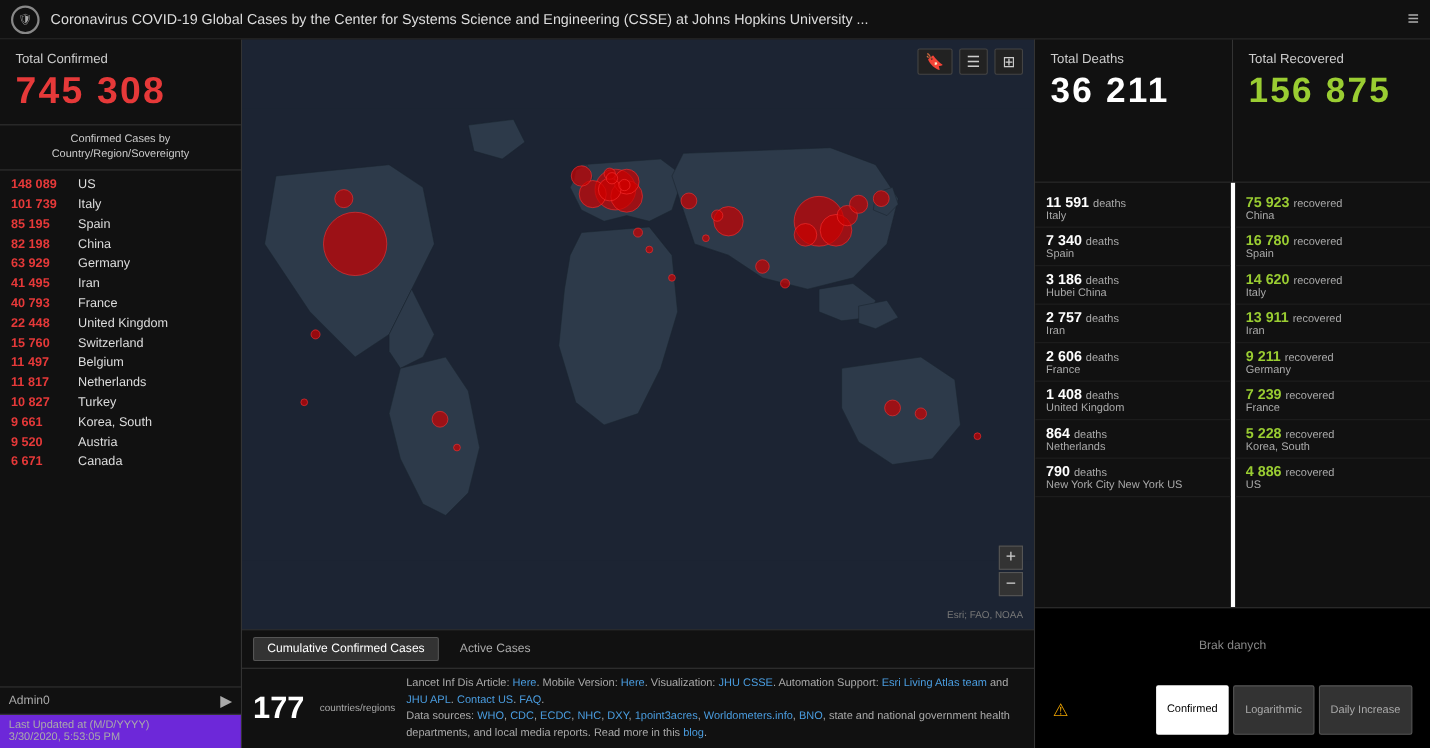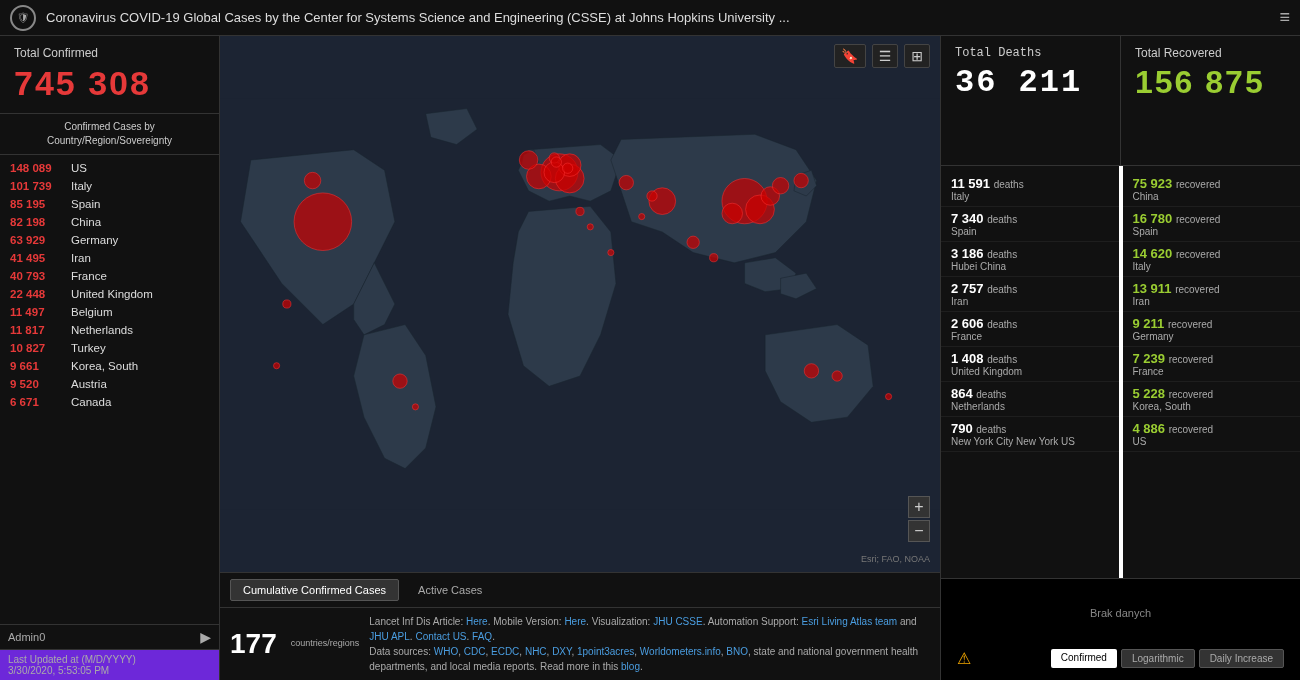--- a/index.html
+++ b/index.html
@@ -230,21 +230,20 @@
     #deaths-recovered {
       display: flex;
       height: 130px;
       border-bottom: 1px solid #333;
     }
     #total-deaths {
       flex: 1;
       background: #111;
       padding: 10px 14px;
       border-right: 1px solid #333;
-      font-family: Liberation Mono, monospace;
     }
     #total-deaths-label { color: #ccc; font-size: 12px; margin-bottom: 4px; }
     #total-deaths-value { color: #fff; font-size: 32px; font-weight: bold; letter-spacing: 2px; }
     #total-recovered {
       flex: 1;
       background: #111;
       padding: 10px 14px;
     }
     #total-recovered-label { color: #ccc; font-size: 12px; margin-bottom: 4px; }
     #total-recovered-value { color: #9acd32; font-size: 32px; font-weight: bold; letter-spacing: 2px; }
@@ -277,21 +276,21 @@
       flex-direction: column;
       gap: 6px;
     }
     #brak-danych { color: #888; font-size: 11px; text-align: center; padding: 20px; }
     #chart-tabs {
       display: flex;
       gap: 4px;
       justify-content: flex-end;
     }
     .chart-tab {
-      padding: 3px 10px;
+      padding: 16px 10px;
       font-size: 10px;
       cursor: pointer;
       border-radius: 2px;
     }
     .chart-tab.active { background: #fff; color: #000; }
     .chart-tab:not(.active) { background: #333; color: #aaa; border: 1px solid #555; }
     #warning-icon { color: #f0a500; font-size: 16px; }
 
     
     #world-map-svg {
@@ -354,20 +353,24 @@
           <span class="list-item-num">41 495</span>
           <span class="list-item-name">Iran</span>
         </div>
         <div class="list-item">
           <span class="list-item-num">40 793</span>
           <span class="list-item-name">France</span>
         </div>
         <div class="list-item">
           <span class="list-item-num">22 448</span>
           <span class="list-item-name">United Kingdom</span>
+        </div>
+        <div class="list-item">
+          <span class="list-item-num">15 760</span>
+          <span class="list-item-name">Switzerland</span>
         </div>
         <div class="list-item">
           <span class="list-item-num">11 497</span>
           <span class="list-item-name">Belgium</span>
         </div>
         <div class="list-item">
           <span class="list-item-num">11 817</span>
           <span class="list-item-name">Netherlands</span>
         </div>
         <div class="list-item">

